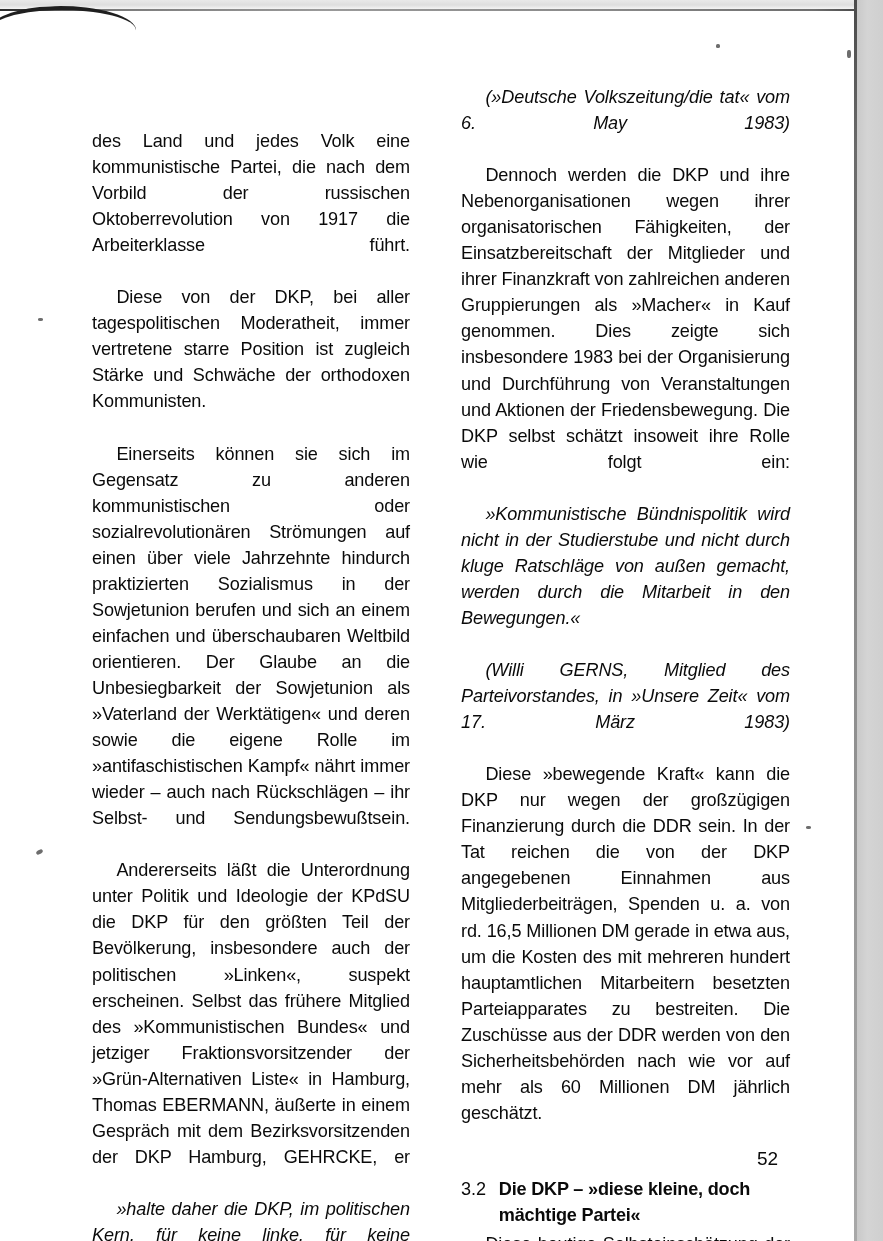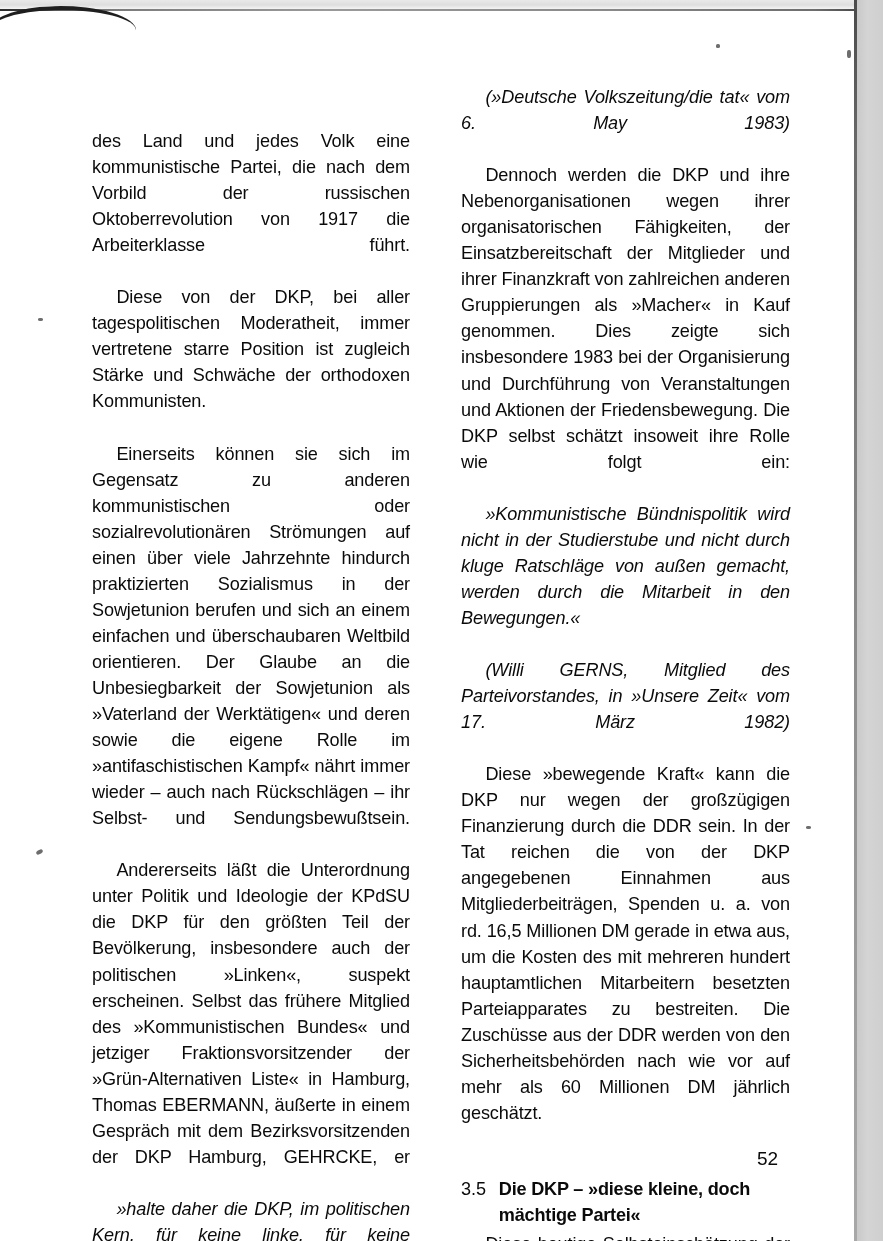--- a/index.html
+++ b/index.html
@@ -151,25 +151,25 @@
     <p class="para">Diese von der DKP, bei aller tagespolitischen Moderatheit, immer vertretene starre Position ist zugleich Stärke und Schwäche der orthodoxen Kommunisten.</p>
     <p class="para">Einerseits können sie sich im Gegensatz zu anderen kommunistischen oder sozialrevolutionären Strömungen auf einen über viele Jahrzehnte hindurch praktizierten Sozialismus in der Sowjetunion berufen und sich an einem einfachen und überschaubaren Weltbild orientieren. Der Glaube an die Unbesiegbarkeit der Sowjetunion als »Vaterland der Werktätigen« und deren sowie die eigene Rolle im »antifaschistischen Kampf« nährt immer wieder – auch nach Rückschlägen – ihr Selbst- und Sendungsbewußtsein.</p>
     <p class="para">Andererseits läßt die Unterordnung unter Politik und Ideologie der KPdSU die DKP für den größten Teil der Bevölkerung, insbesondere auch der politischen »Linken«, suspekt erscheinen. Selbst das frühere Mitglied des »Kommunistischen Bundes« und jetziger Fraktionsvorsitzender der »Grün-Alternativen Liste« in Hamburg, Thomas EBERMANN, äußerte in einem Gespräch mit dem Bezirksvorsitzenden der DKP Hamburg, GEHRCKE, er</p>
     <p class="para cite">»halte daher die DKP, im politischen Kern, für keine linke, für keine emanzipatorische Kraft. Ich denke, eine Kraft, die ein Verhältnis zur Demokratie hat, wie Ihr es habt, kämpft in diesem System taktisch für mehr Demokratie, um wichtige Elemente der Demokratie abzuschaffen, wenn sie selbst an die Staatsmacht gekommen ist.«</p>
   </div>
 
   <div class="column" id="col-right">
     <p class="para cite">(»Deutsche Volkszeitung/die tat« vom 6. May 1983)</p>
     <p class="para">Dennoch werden die DKP und ihre Nebenorganisationen wegen ihrer organisatorischen Fähigkeiten, der Einsatzbereitschaft der Mitglieder und ihrer Finanzkraft von zahlreichen anderen Gruppierungen als »Macher« in Kauf genommen. Dies zeigte sich insbesondere 1983 bei der Organisierung und Durchführung von Veranstaltungen und Aktionen der Friedensbewegung. Die DKP selbst schätzt insoweit ihre Rolle wie folgt ein:</p>
     <p class="para cite">»Kommunistische Bündnispolitik wird nicht in der Studierstube und nicht durch kluge Ratschläge von außen gemacht, werden durch die Mitarbeit in den Bewegungen.«</p>
-    <p class="para cite">(Willi GERNS, Mitglied des Parteivorstandes, in »Unsere Zeit« vom 17. März 1982)</p>
+    <p class="para cite">(Willi GERNS, Mitglied des Parteivorstandes, in »Unsere Zeit« vom 17. März 1983)</p>
     <p class="para">Diese »bewegende Kraft« kann die DKP nur wegen der großzügigen Finanzierung durch die DDR sein. In der Tat reichen die von der DKP angegebenen Einnahmen aus Mitgliederbeiträgen, Spenden u. a. von rd. 16,5 Millionen DM gerade in etwa aus, um die Kosten des mit mehreren hundert hauptamtlichen Mitarbeitern besetzten Parteiapparates zu bestreiten. Die Zuschüsse aus der DDR werden von den Sicherheitsbehörden nach wie vor auf mehr als 60 Millionen DM jährlich geschätzt.</p>
 
     <div class="heading">
-      <span class="heading-num">3.5</span>
+      <span class="heading-num">3.2</span>
       <span class="heading-title">Die DKP – »diese kleine, doch mächtige Partei«</span>
     </div>
 
     <p class="para">Diese heutige Selbsteinschätzung der DKP geht auf eine Äußerung von Karl MARX aus dem Jahre 1860 zurück, wonach die damals politisch reifsten Arbeiter trotz ihrer geringen Zahl »mächtig« gewesen seien, »insofern die anderen nicht wissen, was sie</p>
   </div>
 
   <div id="page-number">52</div>
 
 </div>
 

